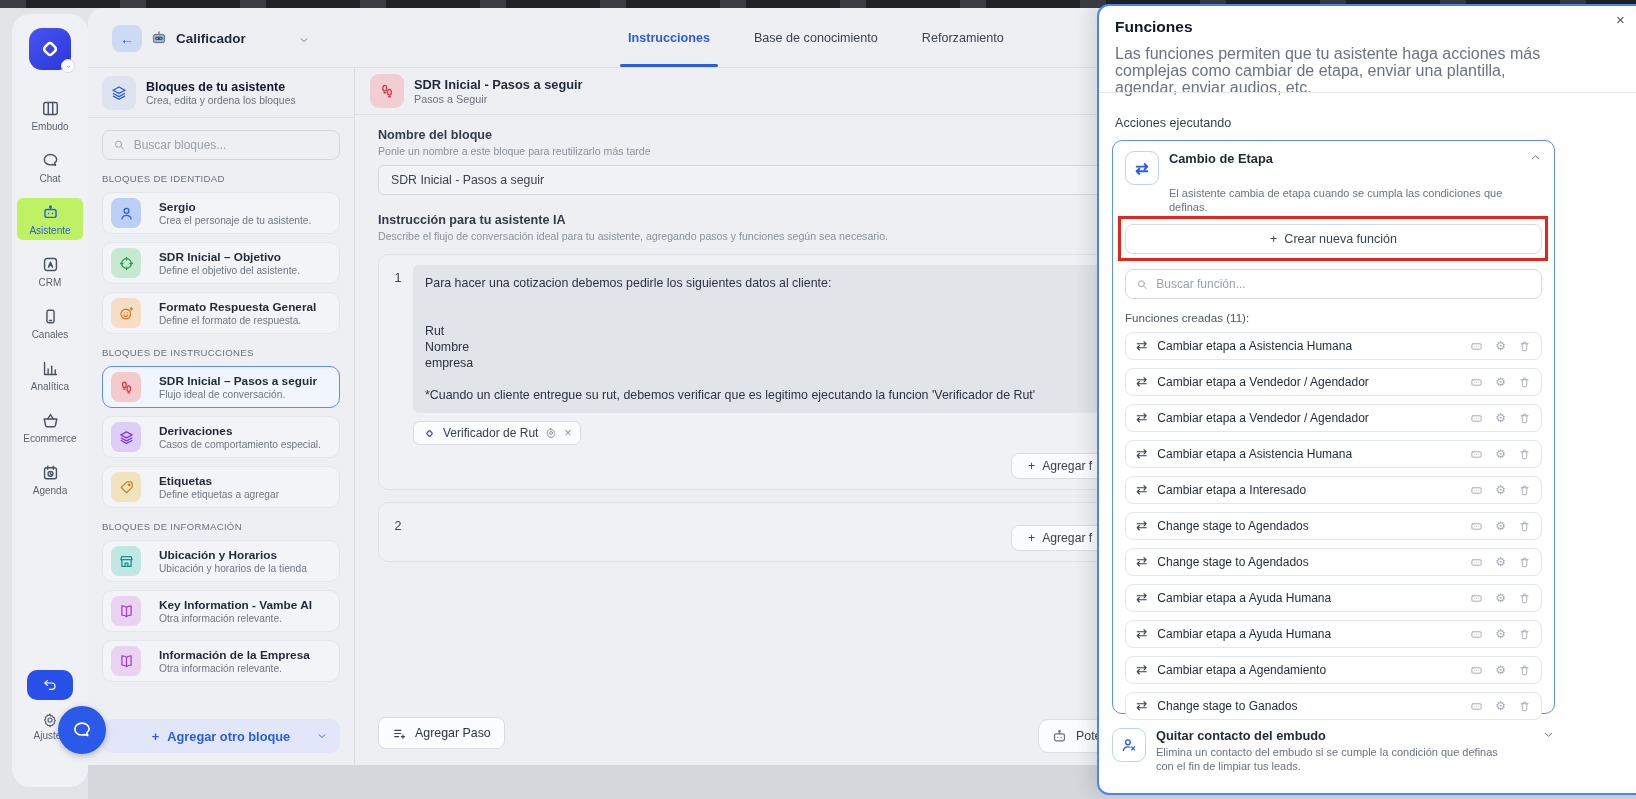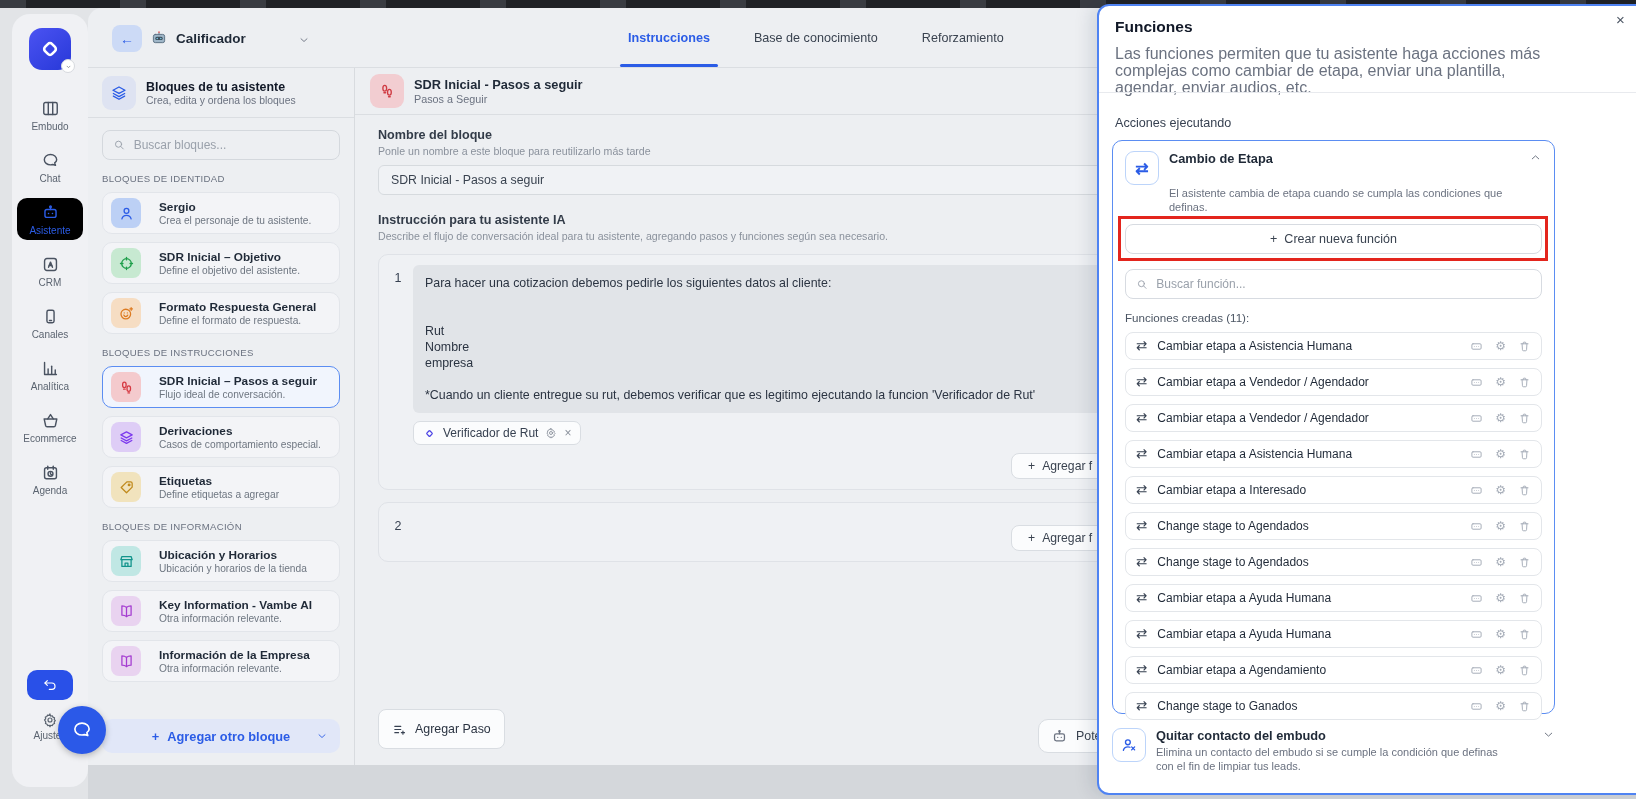--- a/index.html
+++ b/index.html
@@ -14,21 +14,21 @@
   .logo{ position:relative; width:42px; height:42px; border-radius:13px;
     background:linear-gradient(140deg,#4b53f2,#2738d8); display:grid; place-items:center; }
   .logo svg{ width:24px; height:24px; }
   .logo-badge{ position:absolute; right:-4px; bottom:-3px; width:14px; height:14px; border-radius:50%;
     background:#fff; border:1px solid #d6d9de; display:grid; place-items:center; color:#8a919c; }
   .logo-badge svg{ width:7px; height:7px; }
   .nav-items{ margin-top:24px; display:flex; flex-direction:column; gap:10px; align-items:center; }
   .nav-item{ width:66px; padding:5px 0 4px; display:flex; flex-direction:column; align-items:center; gap:3px;
     color:#5b6470; font-size:10px; border-radius:10px; cursor:pointer; }
   .nav-item .ico{ width:19px; height:19px; color:#4a5361; }
-  .nav-item.active{ background:#000000; color:#2b5ce6; }
+  .nav-item.active{ background:#bef264; color:#2b5ce6;border-radius:6px; }
   .nav-item.active .ico{ color:#2b5ce6; }
   .rail-bottom{ margin-top:auto; display:flex; flex-direction:column; align-items:center; gap:12px; }
   .undo-btn{ width:46px; height:30px; border-radius:10px; background:#2950e8; color:#fff; border:none;
     display:grid; place-items:center; cursor:pointer; }
   .undo-btn svg{ width:16px; height:16px; }
   .ajustes{ display:flex; flex-direction:column; align-items:center; gap:2px; color:#5b6470; font-size:10px; cursor:pointer; }
   .ajustes .ico{ width:16px; height:16px; }
   .fab{ position:absolute; left:58px; top:706px; width:48px; height:48px; border-radius:50%;
     background:#2b59e8; color:#fff; z-index:40; display:grid; place-items:center; border:none; cursor:pointer;
     box-shadow:0 2px 6px rgba(0,0,0,.25); }
@@ -100,21 +100,21 @@
   .chip{ display:inline-flex; align-items:center; gap:7px; background:#fbfcfd; border:1px solid #d9dde2;
     border-radius:7px; padding:4px 9px; font-size:12px; color:#374151; }
   .chip .dia{ width:13px; height:13px; color:#4f46e5; }
   .chip .mini{ width:12px; height:12px; color:#8a919c; cursor:pointer; }
   .chip .x{ color:#8a919c; font-size:12px; cursor:pointer; line-height:1; }
   .add-fn-row{ margin-top:8px; height:26px; position:relative; }
   .add-fn-btn{ position:absolute; left:598px; width:158px; height:26px; background:#fbfcfd;
     border:1px solid #d9dde2; border-radius:8px; font-size:12.2px; color:#3a4350;
     display:flex; align-items:center; padding-left:16px; gap:7px; cursor:pointer; white-space:nowrap; overflow:hidden; }
   .ed-footer{ position:absolute; left:23px; bottom:16px; }
-  .add-step-btn{ height:40px; padding:0 13px; background:#fbfcfd; border:1px solid #d9dde2; border-radius:8px;
+  .add-step-btn{ height:32px; padding:0 13px; background:#fbfcfd; border:1px solid #d9dde2; border-radius:8px;
     display:inline-flex; align-items:center; gap:8px; font-size:12.4px; color:#2b3442; cursor:pointer; }
   .add-step-btn .ico{ width:15px; height:15px; color:#374151; }
   .pote-btn{ position:absolute; left:683px; bottom:12px; width:160px; height:34px; background:#fbfcfd;
     border:1px solid #d9dde2; border-radius:10px; display:flex; align-items:center; gap:8px; padding:0 12px;
     font-size:12.4px; color:#3a4350; cursor:pointer; }
   .pote-btn .ico{ width:17px; height:17px; color:#6b7280; }
   .bottomstrip{ position:absolute; left:88px; top:765px; width:1548px; height:34px; background:#d4d7db; }
 
   
   .overlay{ position:absolute; left:1097px; top:4px; width:556px; height:791px; background:#fff;

